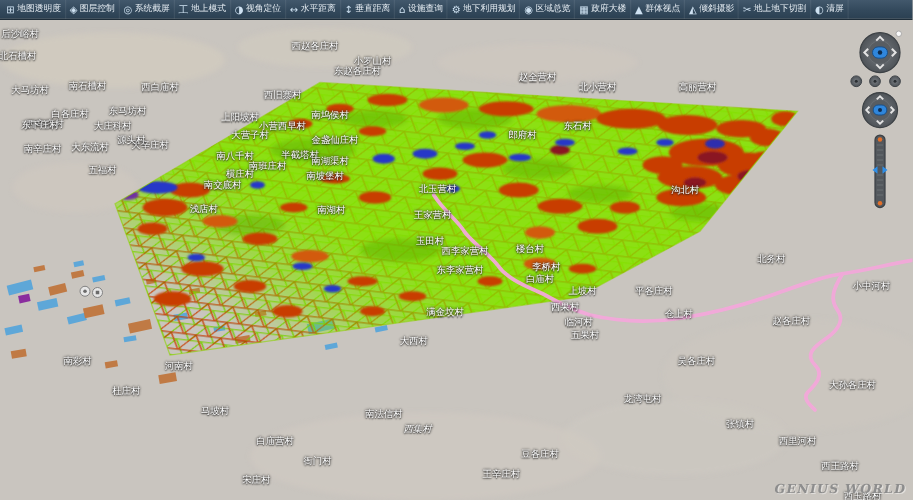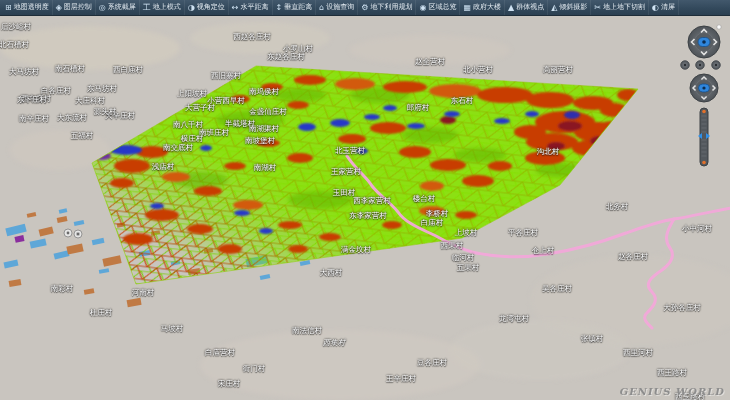--- a/index.html
+++ b/index.html
@@ -270,21 +270,21 @@
       <span class="map-label" style="left: 514px; top: 319px;">龙湾屯村</span>
       <span class="map-label" style="left: 592px; top: 339px;">张镇村</span>
       <span class="map-label" style="left: 638px; top: 353px;">西里河村</span>
       <span class="map-label" style="left: 672px; top: 373px;">西王路村</span>
       <span class="map-label" style="left: 62px; top: 289px;">南彩村</span>
       <span class="map-label" style="left: 143px; top: 293px; text-align: center;">河南村</span>
       <span class="map-label" style="left: 101px; top: 313px;">杜庄村</span>
       <span class="map-label" style="left: 172px; top: 329px;">马坡村</span>
       <span class="map-label" style="left: 220px; top: 353px;">白庙营村</span>
       <span class="map-label" style="left: 254px; top: 369px;">衙门村</span>
-      <span class="map-label" style="left: 205px; top: 384px; margin-left: 24px;">宋庄村</span>
+      <span class="map-label" style="left: 205px; top: 384px;">宋庄村</span>
       <span class="map-label" style="left: 307px; top: 331px;">南法信村</span>
       <span class="map-label" style="left: 334px; top: 343px; font-style: italic;">西集村</span>
       <span class="map-label" style="left: 401px; top: 379px;">王辛庄村</span>
       <span class="map-label" style="left: 432px; top: 363px;">豆各庄村</span>
       <span class="map-label" style="left: 690px; top: 397px;">西玉路村</span>
     </div>
 
   <div id="toolbar">
       <div class="tb-item">
         <span class="tb-icon">⊞</span>

